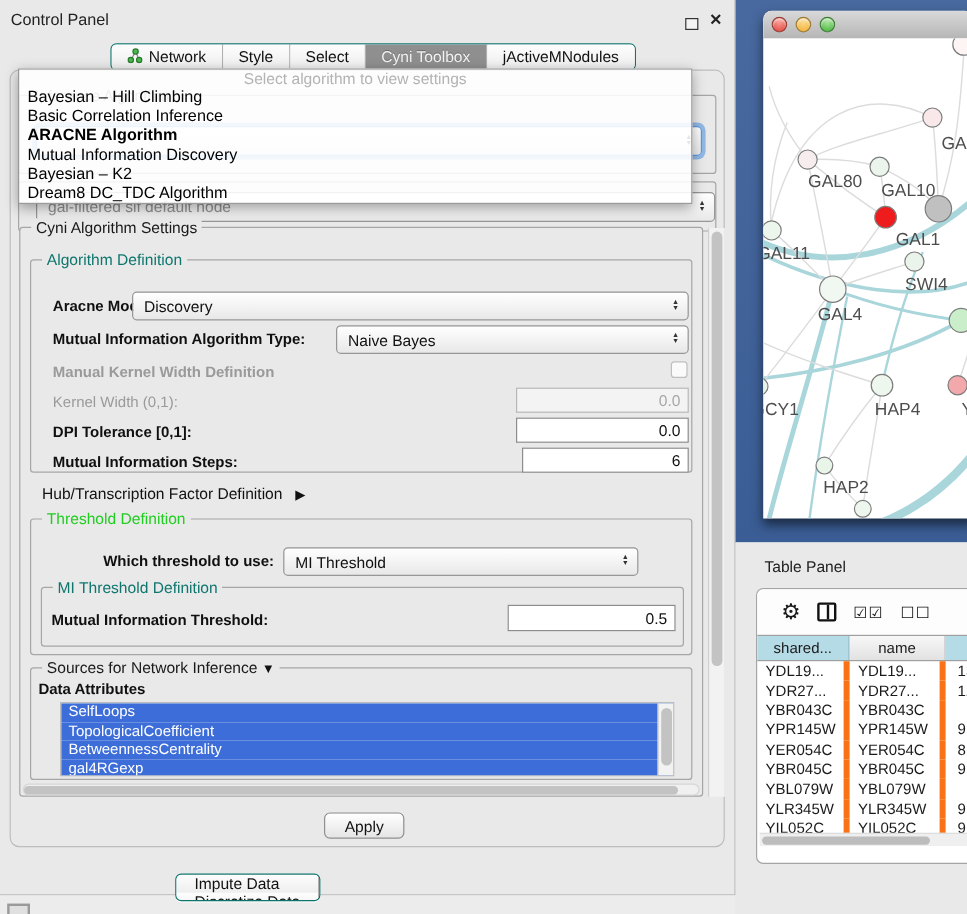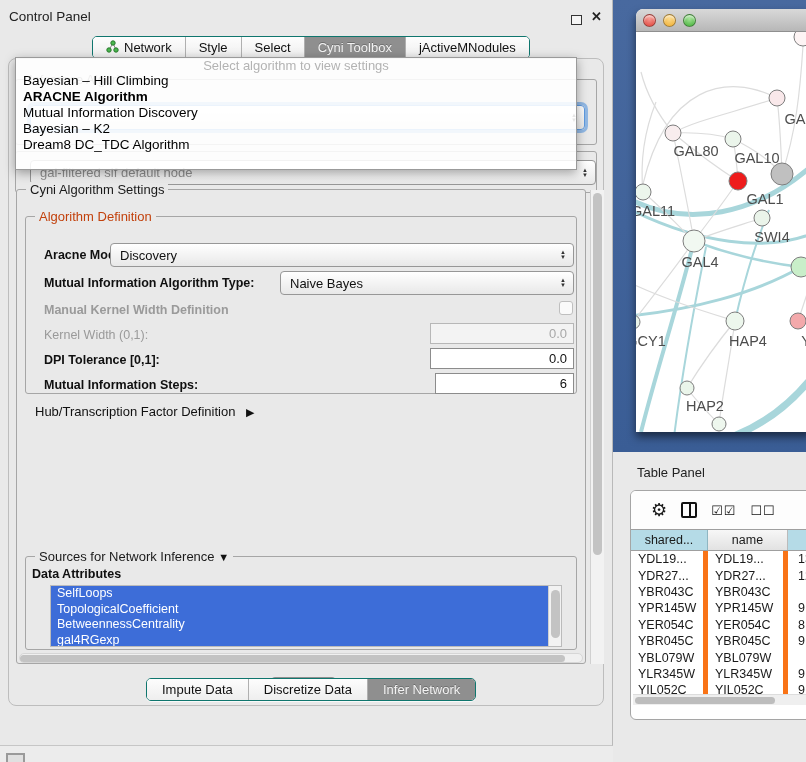--- a/index.html
+++ b/index.html
@@ -16,31 +16,31 @@
   .win-close { left:591px; top:9px; font-size:13px; font-weight:bold; color:#222; }
 
   .tabstrip { display:inline-flex; border:1px solid #0f766e; border-radius:5px; overflow:hidden;
               background:#f6f6f6; font-size:13px; height:23px; align-items:stretch;
               box-shadow:0 1px 0 rgba(255,255,255,.7); }
   .tabstrip .seg { display:flex; align-items:center; gap:5px; padding:0 13px; color:#111;
                    border-right:1px solid #b0b0b0; background:linear-gradient(#fdfdfd,#eeeeee); }
   .tabstrip .seg:last-child { border-right:none; }
   .tabstrip .seg.active { background:#8f8f8f; color:#f3f3f3; text-shadow:0 -1px 0 rgba(0,0,0,.25); }
   .tabs-top { left:92px; top:36px; }
-  .tabs-bottom { left:146px; top:678px; }
+  .tabs-bottom { left:146px; top:728px;flex-direction:column; }
   .tabs-bottom .seg { padding:0 15px; }
 
   .content-box { left:8px; top:58px; width:596px; height:648px; border:1px solid #bdbdbd;
                  border-radius:8px; background:#e9e9e9; }
 
   
   .group { position:absolute; border:1px solid #a6a6a6; border-radius:3px; }
   .legend { position:absolute; top:-8px; left:9px; background:#e9e9e9; padding:0 4px;
             font-size:13px; white-space:nowrap; }
-  .legend.blue { color:#c2410c; }
+  .legend.blue { color:#0f766e; }
   .legend.green { color:#21cd21; }
 
   
   .combo { position:absolute; border:1px solid #979797; border-radius:4px;
            background:linear-gradient(#ffffff,#e8e8e8); font-size:13px; color:#111;
            display:flex; align-items:center; padding:0 22px 0 9px; }
   .combo .arrows { position:absolute; right:7px; top:50%; transform:translateY(-50%);
                    font-size:6px; line-height:5px; color:#333; text-align:center; }
   .combo.focusring { box-shadow:0 0 0 3px rgba(98,158,226,.65); border-color:#5e9ae0; }
   .combo.ghost { color:#8f8f8f; }
@@ -160,20 +160,21 @@
         <div class="combo ghost" style="left:14px; top:8px; width:566px; height:25px;">
           <span>gal-filtered sif default node</span>
           <span class="arrows">▲<br>▼</span>
         </div>
       </div>
     </div>
 
     <div class="abs popup">
       <div class="ph">Select algorithm to view settings</div>
       <div class="item">Bayesian – Hill Climbing</div>
+      <div class="item">Basic Correlation Inference</div>
       <div class="item bold">ARACNE Algorithm</div>
       <div class="item">Mutual Information Discovery</div>
       <div class="item">Bayesian – K2</div>
       <div class="item">Dream8 DC_TDC Algorithm</div>
     </div>
 
     <div class="abs group" style="left:16px; top:189px; width:570px; height:475px; background:#e9e9e9;">
       <span class="legend">Cyni Algorithm Settings</span>
 
       <div class="group" style="left:8px; top:26px; width:552px; height:178px;">
@@ -202,20 +203,35 @@
 
         <div class="lbl" style="left:18px; top:161px;">Mutual Information Steps:</div>
         <input class="tfield" style="left: 409px; top: 156px; width: 139px; height: 21px;" value="6">
       </div>
 
       <div class="expander" style="left:18px; top:214px;">
         <span>Hub/Transcription Factor Definition</span>
         <span class="tri" style="margin-left:7px;">▶</span>
       </div>
 
+      <div class="group" style="left:8px; top:242px; width:552px; height:114px;">
+        <span class="legend green">Threshold Definition</span>
+
+        <div class="lbl" style="left:60px; top:28px;">Which threshold to use:</div>
+        <div class="combo" style="left:210px; top:23px; width:296px; height:24px;">
+          <span>MI Threshold</span>
+          <span class="arrows">▲<br>▼</span>
+        </div>
+
+        <div class="group" style="left:8px; top:56px; width:536px; height:50px;">
+          <span class="legend blue">MI Threshold Definition</span>
+          <div class="lbl" style="left:8px; top:20px;">Mutual Information Threshold:</div>
+          <input class="tfield" style="left: 388px; top: 14px; width: 140px; height: 22px;" value="0.5">
+        </div>
+      </div>
 
       <div class="group" style="left:8px; top:366px; width:552px; height:94px;">
         <span class="legend"><span>Sources for Network Inference</span> <span class="tri">▼</span></span>
         <div class="lbl" style="left:6px; top:10px;">Data Attributes</div>
         <div class="attr-list" style="left:24px; top:28px; width:512px; height:62px;">
           <div class="li">SelfLoops</div>
           <div class="li">TopologicalCoefficient</div>
           <div class="li">BetweennessCentrality</div>
           <div class="li">gal4RGexp</div>
           <div class="vscroll" style="right:0; top:0; width:13px; height:62px;">

